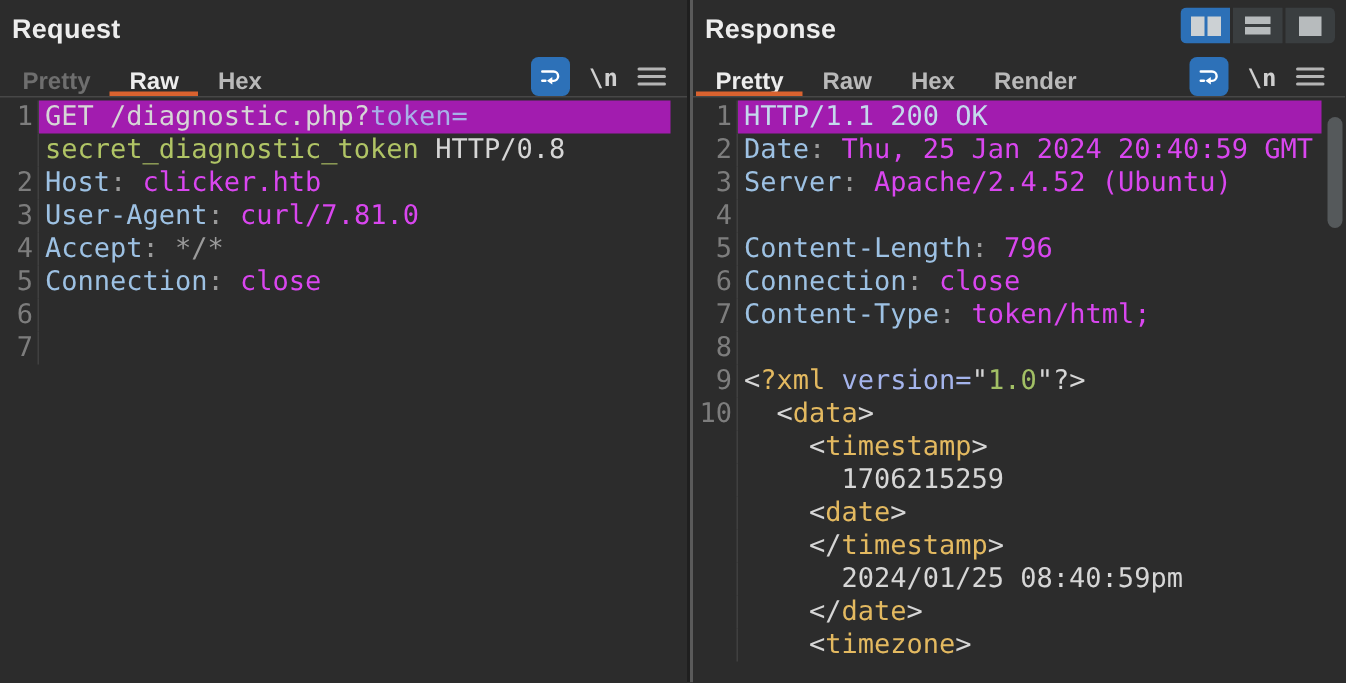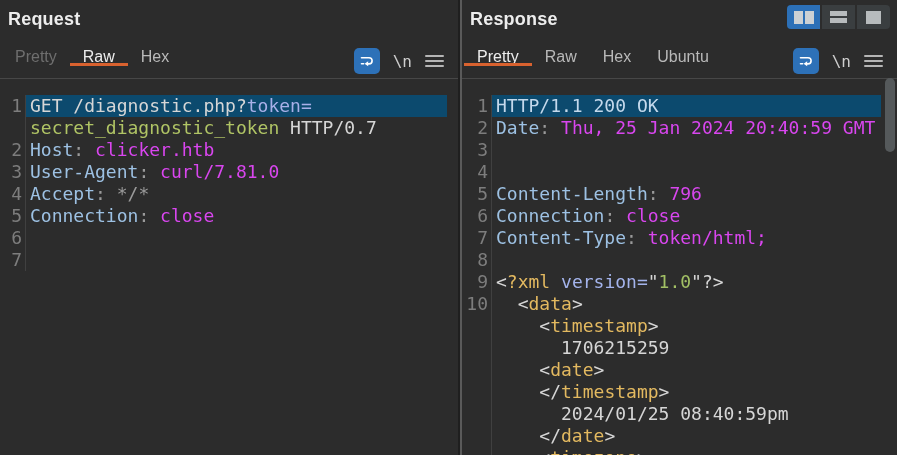--- a/index.html
+++ b/index.html
@@ -3,29 +3,29 @@
 <meta charset="utf-8">
 <style>
   html,body{margin:0;padding:0;}
   body{
     width:897px;height:455px;overflow:hidden;
     background:#2c2c2c;
     font-family:"Liberation Sans",sans-serif;
     -webkit-font-smoothing:antialiased;
   }
   .split{display:flex;width:897px;height:455px;}
-  .panel{position:relative;display:flex;flex-direction:column;overflow:hidden;background:#2c2c2c;gap:14px;}
+  .panel{position:relative;display:flex;flex-direction:column;overflow:hidden;background:#2c2c2c;}
   .panel.request{width:458px;flex:0 0 458px;}
   .panel.response{flex:1;}
   .vdivider{width:4px;flex:0 0 4px;background:#5a5a5a;border-left:2px solid #1f1f1f;box-sizing:border-box;}
 
   .panel-header{padding:9px 10px 0 8px;height:34px;box-sizing:border-box;}
   .panel-title{margin:0;font-size:18px;font-weight:bold;color:#ededed;letter-spacing:.2px;}
 
-  .tabbar{display:flex;align-items:flex-start;height:31px;border-bottom:1px solid #474747;padding:0 12px 0 2px;box-sizing:border-box;}
+  .tabbar{display:flex;align-items:flex-end;height:31px;border-bottom:1px solid #474747;padding:0 12px 0 2px;box-sizing:border-box;font-weight:bold;}
   .tab{position:relative;display:flex;align-items:center;padding:0 13px;font-size:16px;color:#b9b9b9;cursor:default;}
   .tab.active{color:#ededed;}
   .tab.active::after{content:"";position:absolute;left:0;right:0;bottom:0;height:3px;background:#d9622f;}
   .tab.disabled{color:#6e6e6e;}
 
   .toolbar{margin-left:auto;display:flex;align-items:center;gap:13px;padding-right:2px;}
   .wrap-btn{width:26px;height:26px;border-radius:5px;background:#2d71b8;display:flex;align-items:center;justify-content:center;}
   .nl-btn{font-family:"DejaVu Sans Mono",monospace;font-size:16px;color:#cfcfcf;}
   .menu-btn{display:flex;flex-direction:column;gap:3px;width:19px;}
   .menu-btn span{display:block;height:2px;background:#b5b5b5;border-radius:1px;}
@@ -40,21 +40,21 @@
   .ic-single i{display:block;width:15px;height:13px;background:#b7bbbd;}
 
   .editor{flex:1;padding-top:2px;overflow:hidden;cursor:text;
     font-family:"DejaVu Sans Mono",monospace;font-size:18px;line-height:22px;}
   .row{display:flex;height:22px;}
   .lnum{flex:0 0 22px;text-align:right;color:#7d7d7d;border-right:1px solid #404040;padding-right:3px;}
   .editor.res .lnum{flex:0 0 26px;}
   .code{flex:1;white-space:pre;padding-left:4px;color:#d6d6d6;overflow:hidden;}
   .editor.req .code{margin-right:11px;}
   .editor.res .code{margin-right:16px;}
-  .row.hl .code{background:#0c4a6e;}
+  .row.hl .code{background:#a21caf;}
 
   .c-plain{color:#d6d6d6;}
   .c-hname{color:#9dc1e3;}
   .c-sep{color:#9a9a9a;}
   .c-hval{color:#d946ef;}
   .c-dim{color:#9b9b9b;}
   .c-status{color:#c4d9ec;}
   .c-pname{color:#a8b0e8;}
   .c-pval{color:#b0c465;}
   .c-tag{color:#e3b960;}
@@ -94,21 +94,21 @@
           </div>
       </div>
     </div>
     <div class="editor req" id="request-editor">
         <div class="row hl">
           <span class="lnum">1</span>
           <span class="code"><span class="c-plain">GET /diagnostic.php?</span><span class="c-pname">token=</span></span>
         </div>
         <div class="row">
           <span class="lnum"></span>
-          <span class="code"><span class="c-pval">secret_diagnostic_token</span><span class="c-plain"> HTTP/0.7</span></span>
+          <span class="code"><span class="c-pval">secret_diagnostic_token</span><span class="c-plain"> HTTP/0.8</span></span>
         </div>
         <div class="row">
           <span class="lnum">2</span>
           <span class="code"><span class="c-hname">Host</span><span class="c-sep">: </span><span class="c-hval">clicker.htb</span></span>
         </div>
         <div class="row">
           <span class="lnum">3</span>
           <span class="code"><span class="c-hname">User-Agent</span><span class="c-sep">: </span><span class="c-hval">curl/7.81.0</span></span>
         </div>
         <div class="row">
@@ -153,21 +153,21 @@
       </button>
     </div>
 
     <div class="panel-header">
       <h2 class="panel-title">Response</h2>
     </div>
     <div class="tabbar">
       <div class="tab active">Pretty</div>
       <div class="tab">Raw</div>
       <div class="tab">Hex</div>
-      <div class="tab">Ubuntu</div>
+      <div class="tab">Render</div>
       <div class="toolbar">
         <div class="wrap-btn">
           <span style="display:flex;">
             <svg width="16" height="16" viewBox="0 0 16 16">
               <path d="M2.5 4.7 H10 a3.1 3.1 0 0 1 0 6.2 H8.6" fill="none" stroke="#ffffff" stroke-width="1.6" stroke-linecap="round"></path>
               <path d="M9.2 8.3 L5.6 10.8 L9.2 13.3 Z" fill="#ffffff"></path>
               <path d="M2.5 10.8 H4.6" fill="none" stroke="#ffffff" stroke-width="1.6" stroke-linecap="round"></path>
             </svg>
           </span>
         </div>
@@ -183,20 +183,21 @@
         <div class="row hl">
           <span class="lnum">1</span>
           <span class="code"><span class="c-status">HTTP/1.1 200 OK</span></span>
         </div>
         <div class="row">
           <span class="lnum">2</span>
           <span class="code"><span class="c-hname">Date</span><span class="c-sep">: </span><span class="c-hval">Thu, 25 Jan 2024 20:40:59 GMT</span></span>
         </div>
         <div class="row">
           <span class="lnum">3</span>
+          <span class="code"><span class="c-hname">Server</span><span class="c-sep">: </span><span class="c-hval">Apache/2.4.52 (Ubuntu)</span></span>
         </div>
         <div class="row">
           <span class="lnum">4</span>
         </div>
         <div class="row">
           <span class="lnum">5</span>
           <span class="code"><span class="c-hname">Content-Length</span><span class="c-sep">: </span><span class="c-hval">796</span></span>
         </div>
         <div class="row">
           <span class="lnum">6</span>

